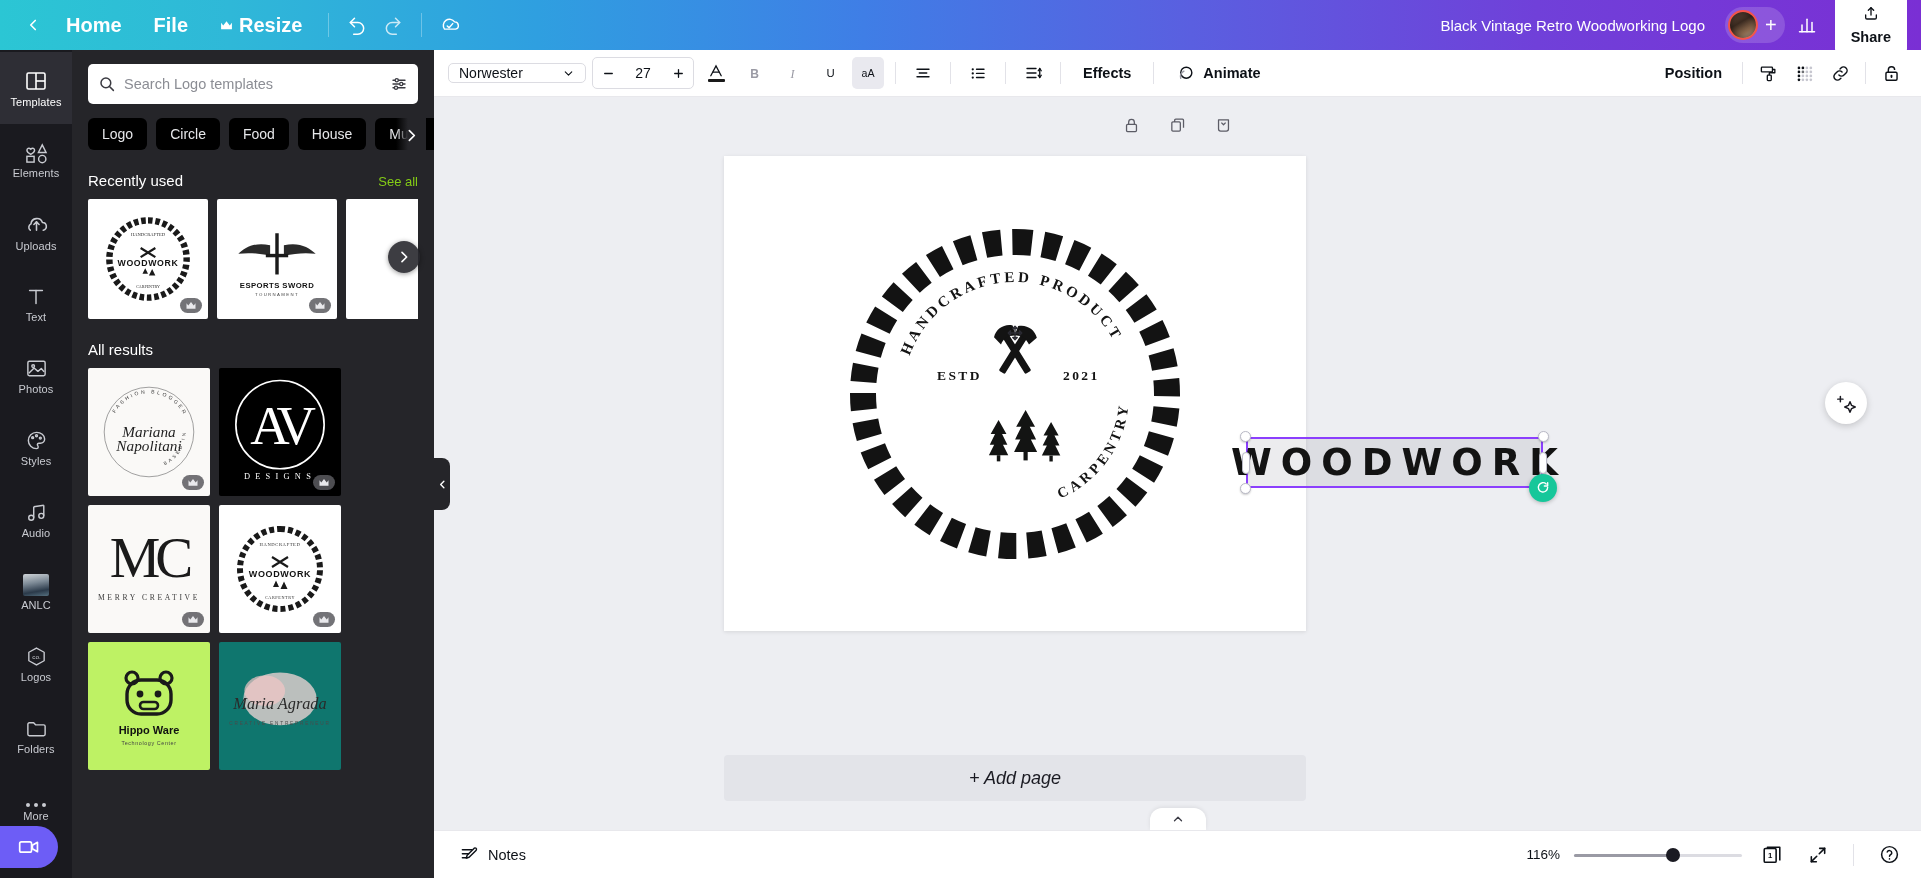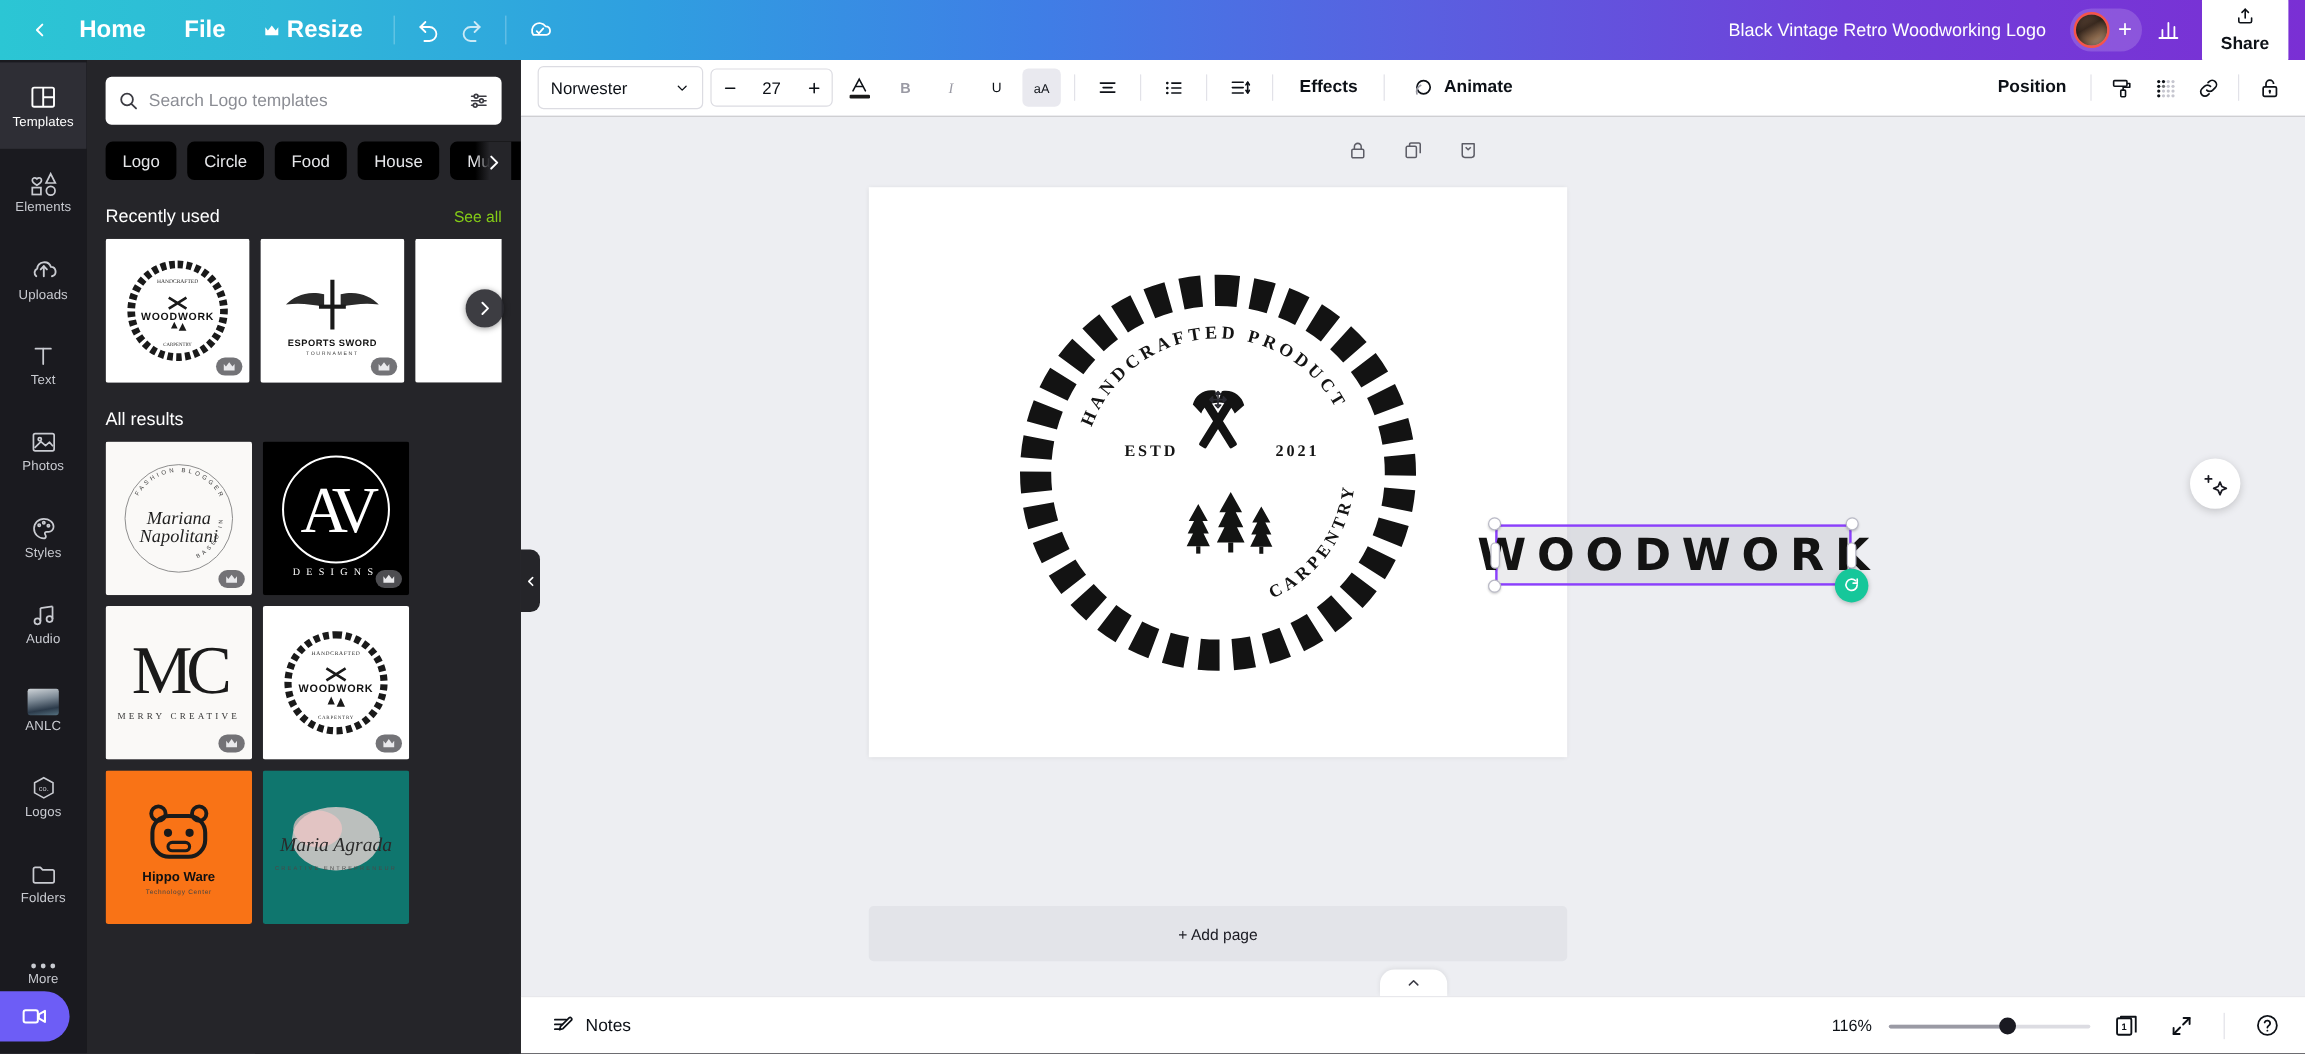--- a/index.html
+++ b/index.html
@@ -129,38 +129,38 @@
   .grid { display: flex; flex-wrap: wrap; gap: 9px; padding: 0 16px; }
   .thumb.grid-i { width: 122px; height: 128px; }
 
   
   .lt { width: 100%; height: 100%; display: flex; align-items: center; justify-content: center;
         flex-direction: column; overflow: hidden; }
   .lt-white { background: #fff; }
   .lt-cream { background: #faf9f7; }
   .lt-black { background: #000; }
   .lt-pink  { background: #0f766e; }
-  .lt-grey  { background: #f97316; }
+  .lt-grey  { background: #bef264; }
 
   
   .collapse-tab {
     position: absolute; left: 434px; top: 458px; width: 16px; height: 52px;
     background: #252529; border-radius: 0 8px 8px 0; z-index: 26;
     display: flex; align-items: center; justify-content: center; cursor: pointer;
     color: #fff;
   }
 
   
   .toolbar {
     position: absolute; left: 434px; top: 50px; width: 1487px; height: 47px;
     background: #fff; border-bottom: 1px solid #e8e8ec;
     display: flex; align-items: center; padding: 0 14px; gap: 6px; z-index: 20;
   }
   .font-select {
-    height: 36px; border: 1px solid #dcdce2; border-radius: 5px;
+    height: 20px; border: 1px solid #dcdce2; border-radius: 5px;
     display: flex; align-items: center; padding: 0 10px; gap: 26px;
     font-size: 14px; color: #0d1117; cursor: pointer; min-width: 138px;
     justify-content: space-between;
   }
   .size-grp {
     height: 32px; border: 1px solid #dcdce2; border-radius: 5px;
     display: flex; align-items: center; overflow: hidden;
   }
   .size-btn { width: 30px; height: 30px; display: flex; align-items: center; justify-content: center;
               cursor: pointer; font-size: 16px; color: #0d1117; }
@@ -191,21 +191,21 @@
     display: flex; gap: 22px; color: #5c5c66;
   }
   .pt-btn { width: 24px; height: 24px; display: flex; align-items: center; justify-content: center; cursor: pointer; }
   .page {
     position: absolute; left: 290px; top: 59px; width: 582px; height: 475px;
     background: #fff; box-shadow: 0 1px 4px rgba(0,0,0,.10);
   }
   .addpage {
     position: absolute; left: 290px; top: 658px; width: 582px; height: 46px;
     background: #e3e4e9; border-radius: 4px; display: flex; align-items: center;
-    justify-content: center; font-size: 13px; color: #1a1a22; cursor: pointer;
+    justify-content: center; font-size: 18px; color: #1a1a22; cursor: pointer; font-style: italic;
   }
   .scroll-up {
     position: absolute; left: 50%; transform: translateX(-50%); bottom: 0px;
     width: 56px; height: 22px; background: #fff; border-radius: 12px 12px 0 0;
     display: flex; align-items: center; justify-content: center; cursor: pointer;
     box-shadow: 0 -1px 4px rgba(0,0,0,.08); color: #3a3a44;
   }
   .magic-btn {
     position: absolute; right: 54px; top: 285px; width: 42px; height: 42px;
     background: #fff; border-radius: 50%; box-shadow: 0 2px 7px rgba(0,0,0,.18);

